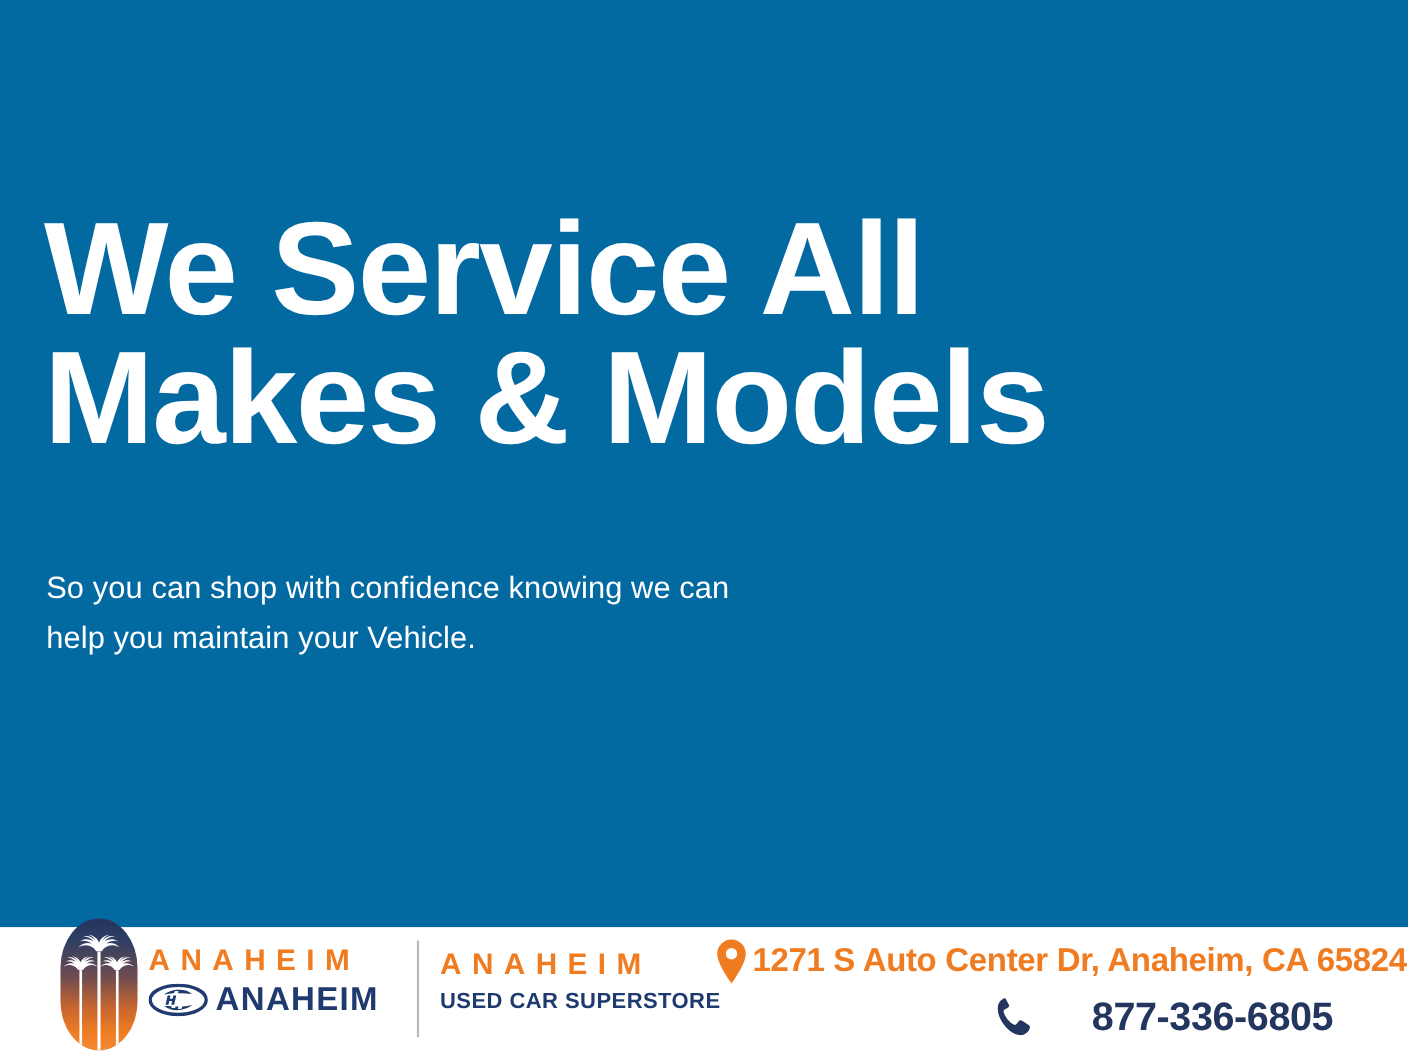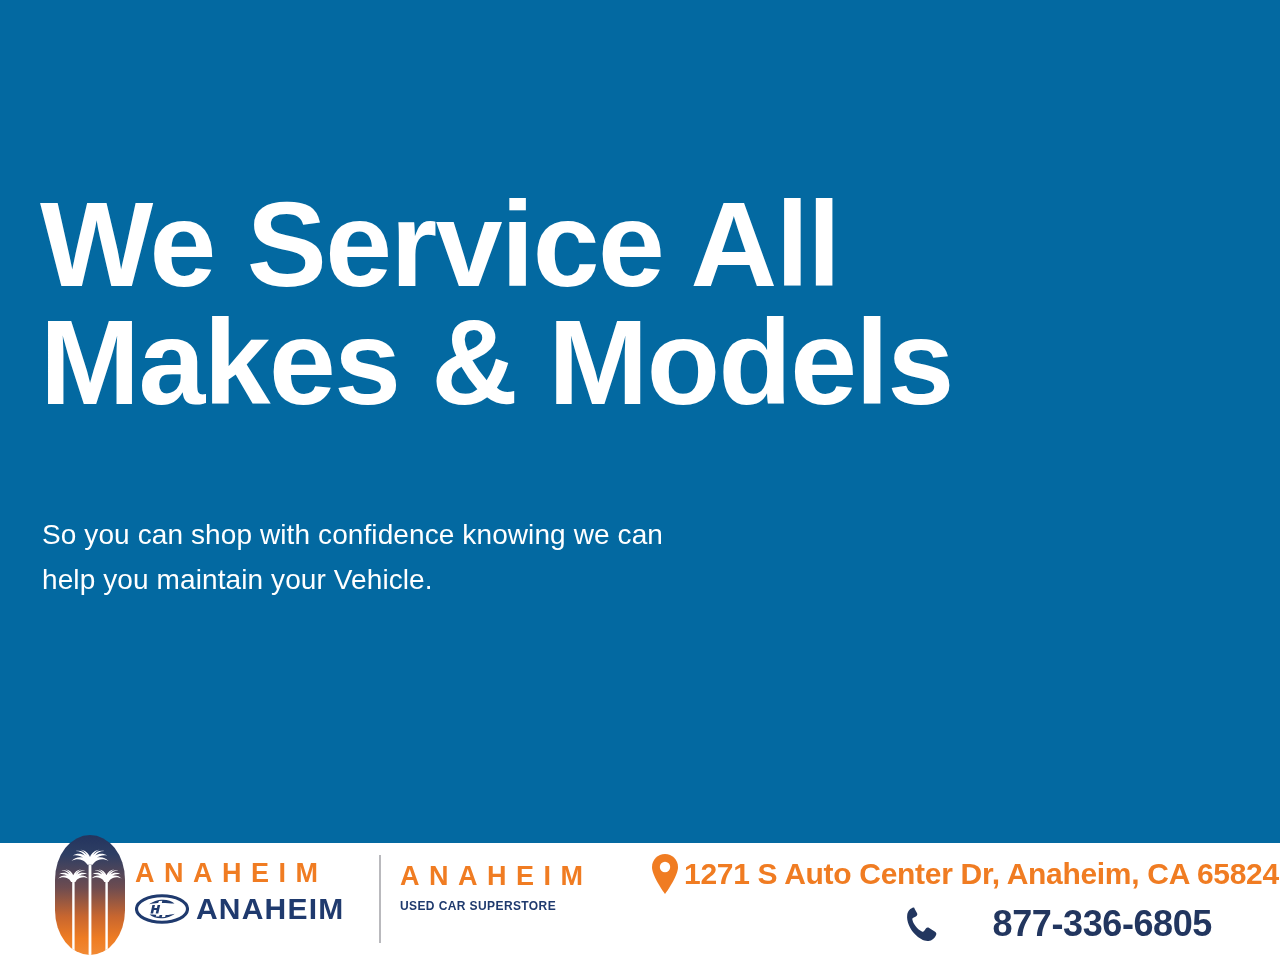--- a/index.html
+++ b/index.html
@@ -150,21 +150,21 @@
     font-size: 27px;
     letter-spacing: 9.5px;
     color: #F07C22;
     line-height: 1;
     padding-left: 2px;
     white-space: nowrap;
   }
   .ucs-sub {
     font-family: "Liberation Sans", sans-serif;
     font-weight: bold;
-    font-size: 12px;
+    font-size: 20px;
     letter-spacing: 0.4px;
     color: #1F3A6E;
     line-height: 1;
     margin-top: 10px;
     padding-left: 2px;
     white-space: nowrap;
   }
 
   
   .contact {

